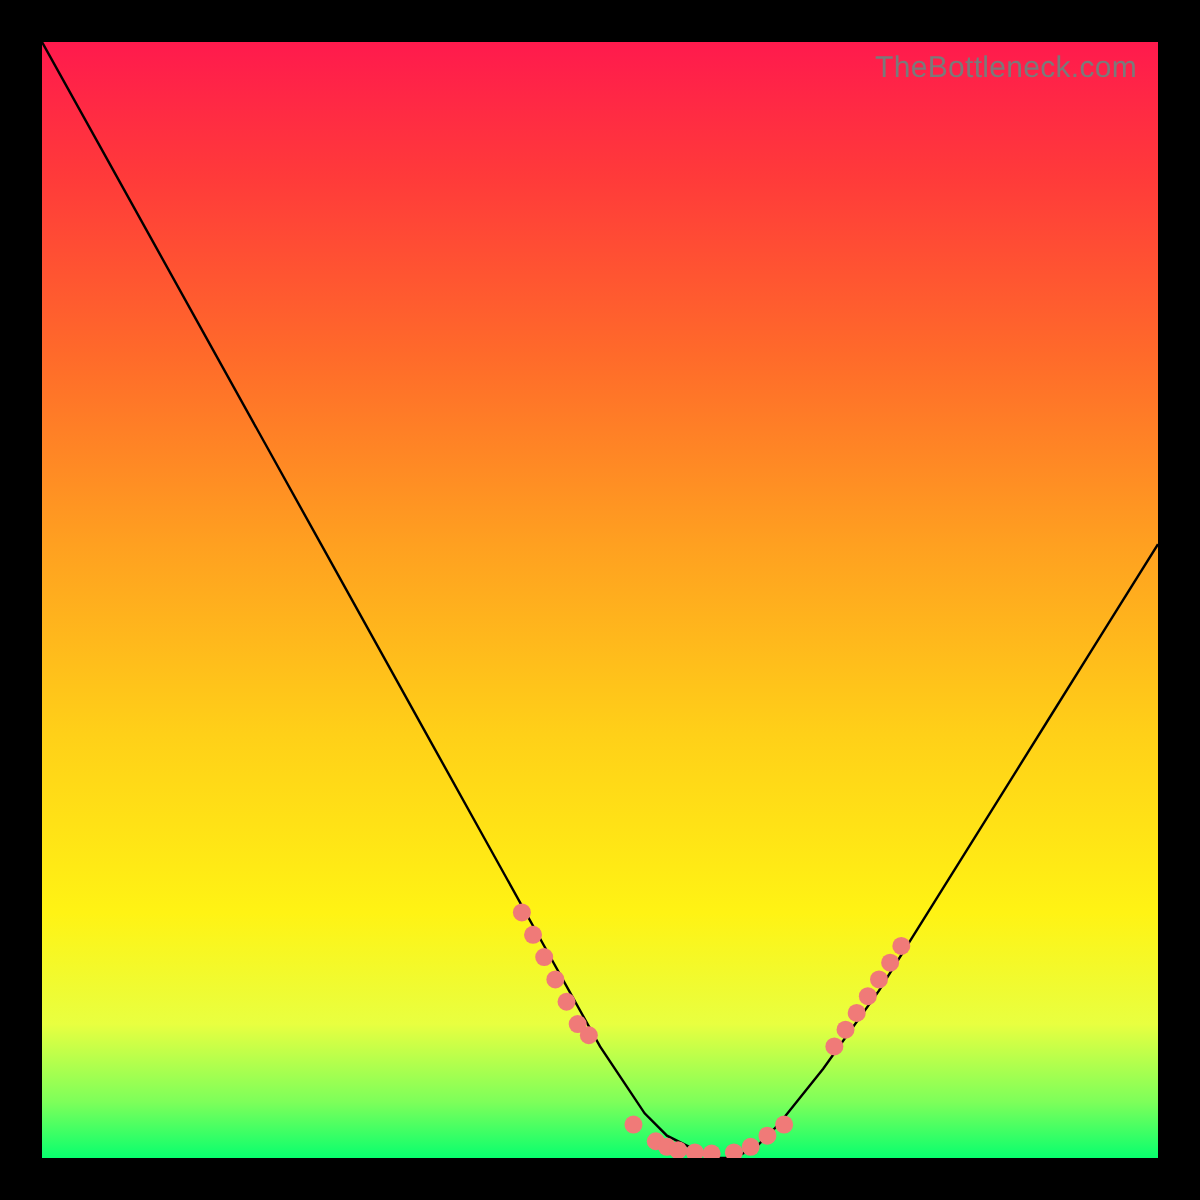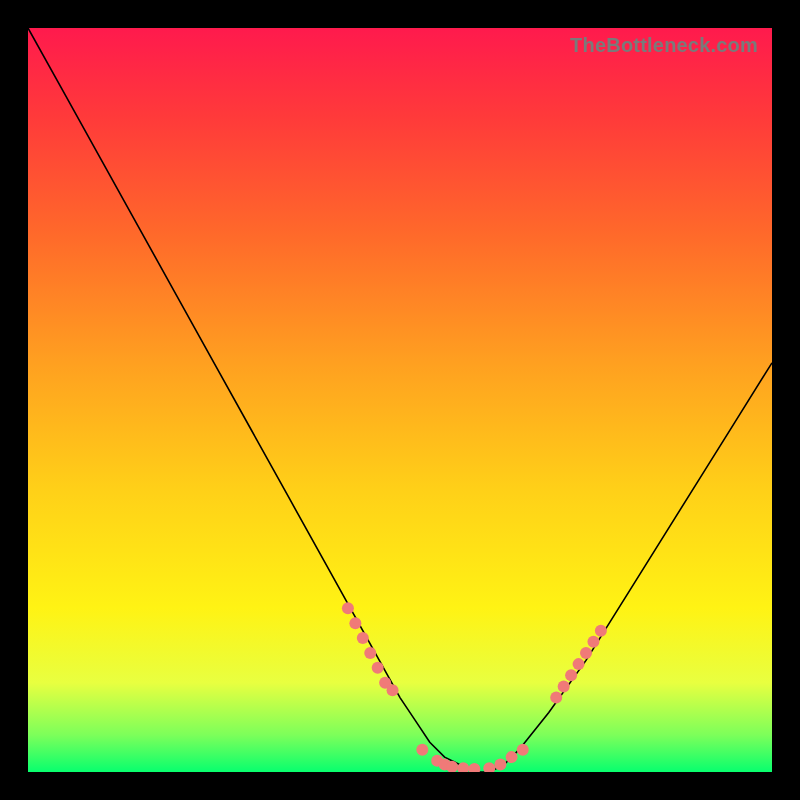--- a/index.html
+++ b/index.html
@@ -35,21 +35,21 @@
       #7dff5a 95%,
       #08ff6e 100%
     );
   }
   .watermark {
     position: absolute;
     top: 6px;
     right: 14px;
     color: #7a7a7a;
     font-size: 20px;
-    font-weight: 700;
+    font-weight: 400;
     letter-spacing: 0.2px;
     user-select: none;
   }
   svg {
     position: absolute;
     left: 0;
     top: 0;
   }
   .curve {
     fill: none;

